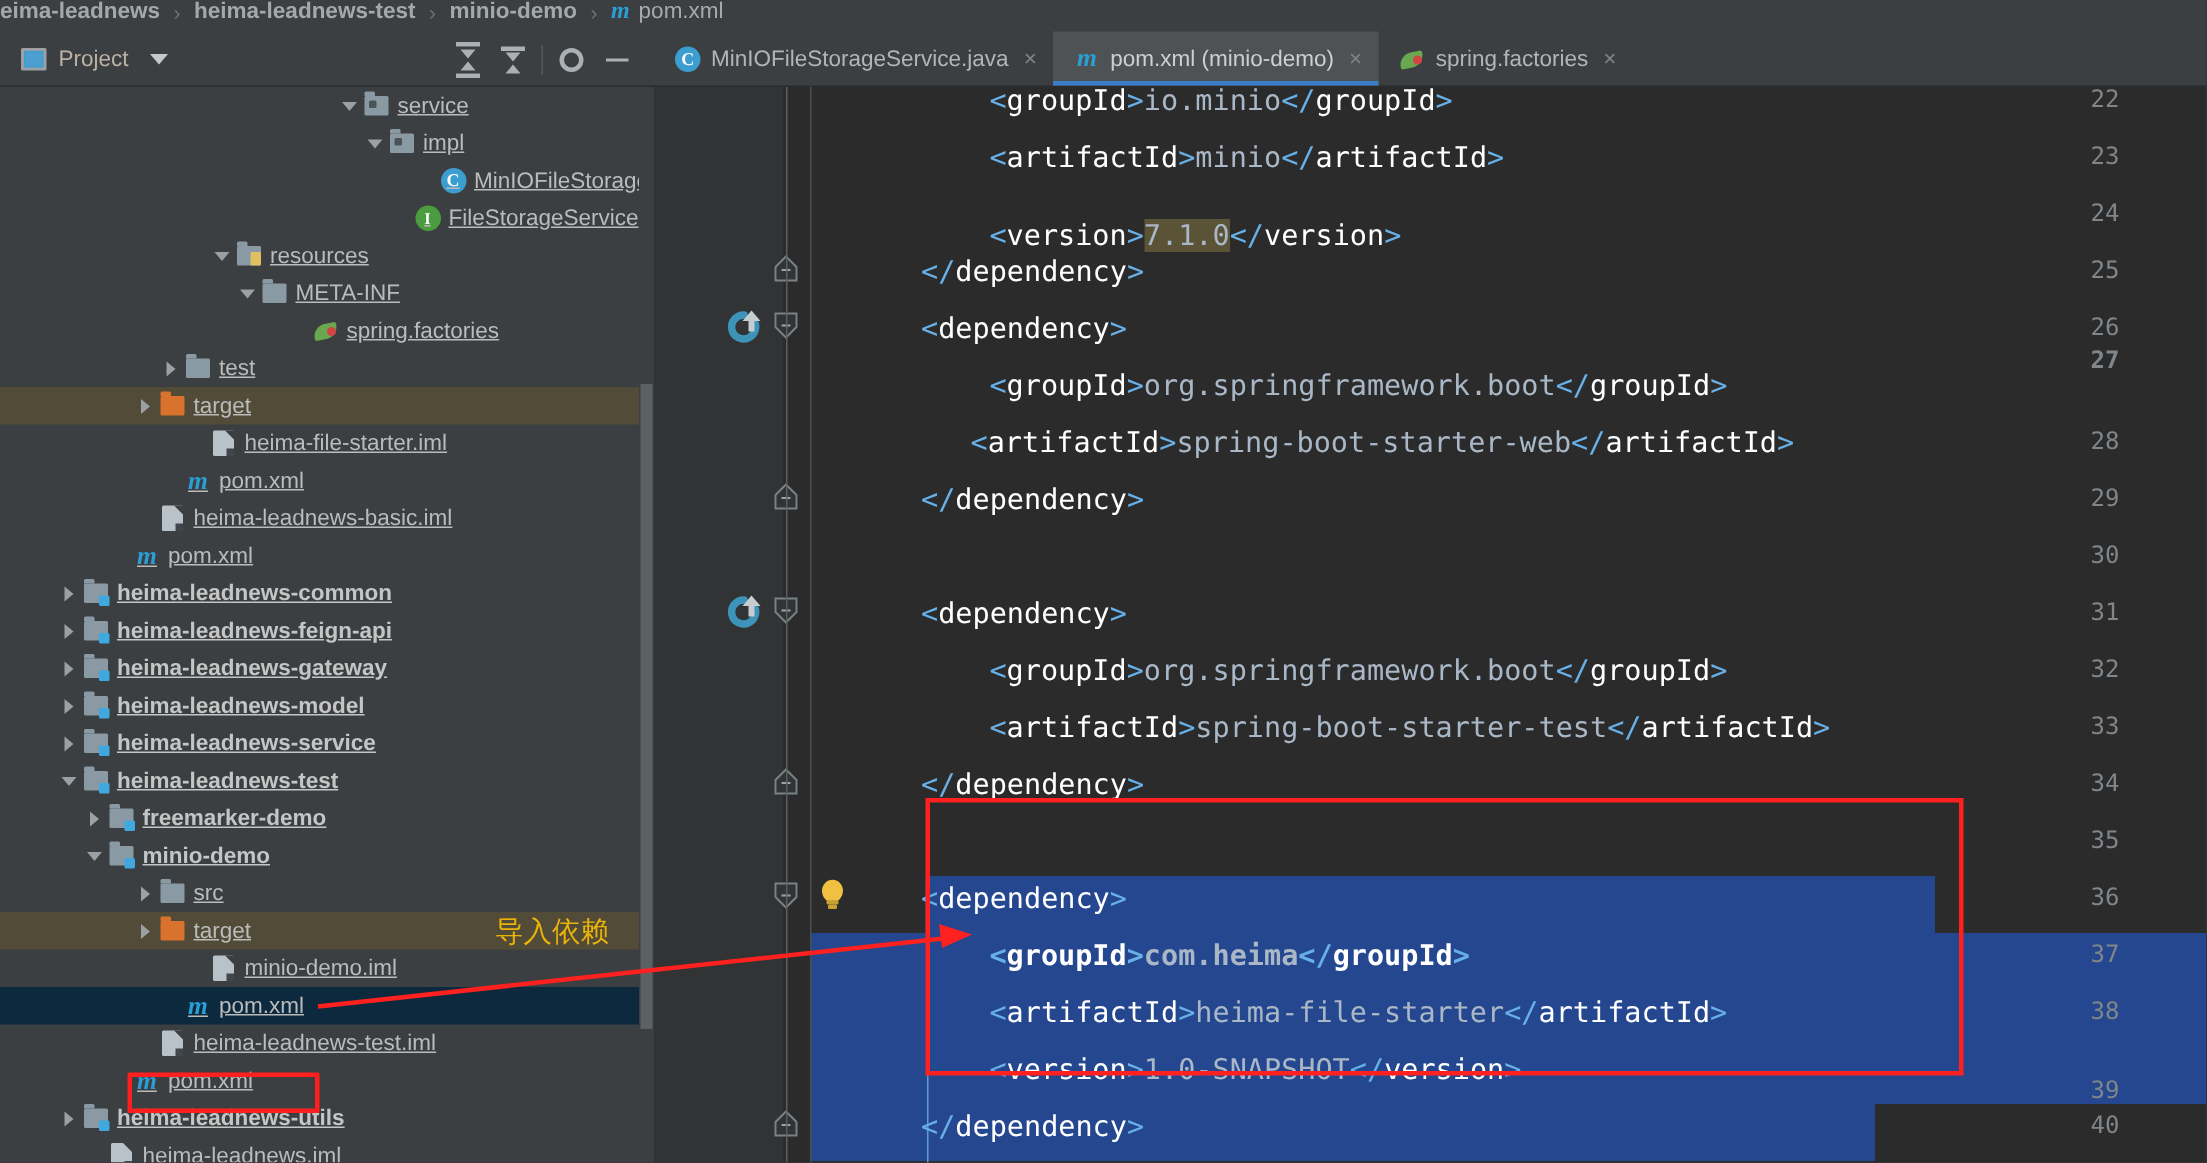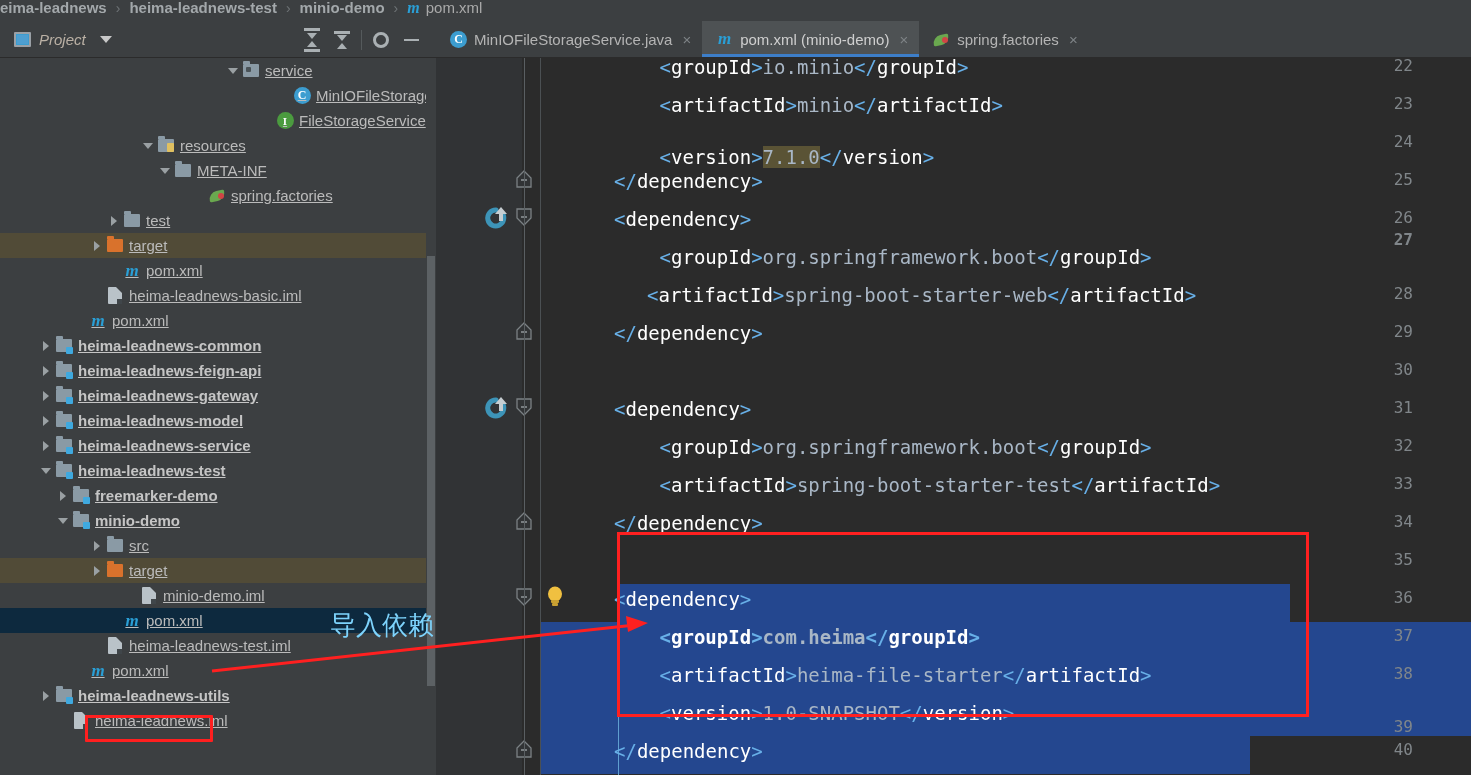--- a/index.html
+++ b/index.html
@@ -32,21 +32,21 @@
     font-size: 16px; margin-right: 6px; position: relative; top: -3px;
     font-family: "Liberation Serif", serif;
   }
 
   
   .toolrow {
     position: absolute; left: 0; top: 22px; width: 436px; height: 36px;
     background: #3c3f41; display: flex; align-items: center;
     border-bottom: 1px solid #2b2b2b;
   }
-  .proj-btn { display: flex; align-items: center; gap: 8px; padding-left: 14px; cursor: default; font-style: italic; }
+  .proj-btn { display: flex; align-items: center; gap: 8px; padding-left: 14px; cursor: default; }
   .proj-icon {
     width: 17px; height: 15px; border: 2px solid #9aa0a6; border-radius: 1px;
     background: #3c9dd0; position: relative;
   }
   .proj-icon::after {
     content:""; position:absolute; left:1px; right:1px; top:1px; bottom:1px;
     background:#4e9fd1;
   }
   .proj-label { font-size: 15px; color: #bbb1a5; }
   .caret-down {
@@ -233,21 +233,21 @@
   }
   .indent-guide { position:absolute; width:1px; background:#4b5053; }
   .indent-guide.active { background:#5f9fd0; }
 
   .redbox-code {
     position:absolute; left:181px; top:474px; width:692px; height:185px;
     border:3px solid #ff2020; pointer-events:none;
   }
 
   .anno-cn {
-    position:absolute; left:330px; top:608px; font-size:26px; color:#7dd3fc;
+    position:absolute; left:330px; top:608px; font-size:19px; color:#eab308;
     font-family:"DejaVu Sans", sans-serif; white-space:nowrap;
   }
   .arrow-svg { position:absolute; left:0; top:0; pointer-events:none; }
 </style>
 </head>
 <body>
 
 <div id="app">
 
   <div class="breadcrumb">
@@ -317,20 +317,30 @@
           <span style="display:inline-block;width:225px;flex:0 0 225px"></span>
           <span class="twisty">
             <span class="arr-d"></span>
           </span>
           <span class="ico">
             <span class="f-pkg"></span>
           </span>
           <span class="lbl">service</span>
         </div>
         <div class="row">
+          <span style="display:inline-block;width:242px;flex:0 0 242px"></span>
+          <span class="twisty">
+            <span class="arr-d"></span>
+          </span>
+          <span class="ico">
+            <span class="f-pkg"></span>
+          </span>
+          <span class="lbl">impl</span>
+        </div>
+        <div class="row">
           <span style="display:inline-block;width:276px;flex:0 0 276px"></span>
           <span class="twisty"></span>
           <span class="ico">
             <span class="ic-class">C</span>
           </span>
           <span class="lbl">MinIOFileStorageS</span>
         </div>
         <div class="row">
           <span style="display:inline-block;width:259px;flex:0 0 259px"></span>
           <span class="twisty"></span>
@@ -379,20 +389,28 @@
         </div>
         <div class="row sel-target">
           <span style="display:inline-block;width:89px;flex:0 0 89px"></span>
           <span class="twisty">
             <span class="arr-r"></span>
           </span>
           <span class="ico">
             <span class="f-orange"></span>
           </span>
           <span class="lbl">target</span>
+        </div>
+        <div class="row">
+          <span style="display:inline-block;width:123px;flex:0 0 123px"></span>
+          <span class="twisty"></span>
+          <span class="ico">
+            <span class="ic-iml"></span>
+          </span>
+          <span class="lbl">heima-file-starter.iml</span>
         </div>
         <div class="row">
           <span style="display:inline-block;width:106px;flex:0 0 106px"></span>
           <span class="twisty"></span>
           <span class="ico">
             <span class="ic-mvn-tree">m</span>
           </span>
           <span class="lbl">pom.xml</span>
         </div>
         <div class="row">

